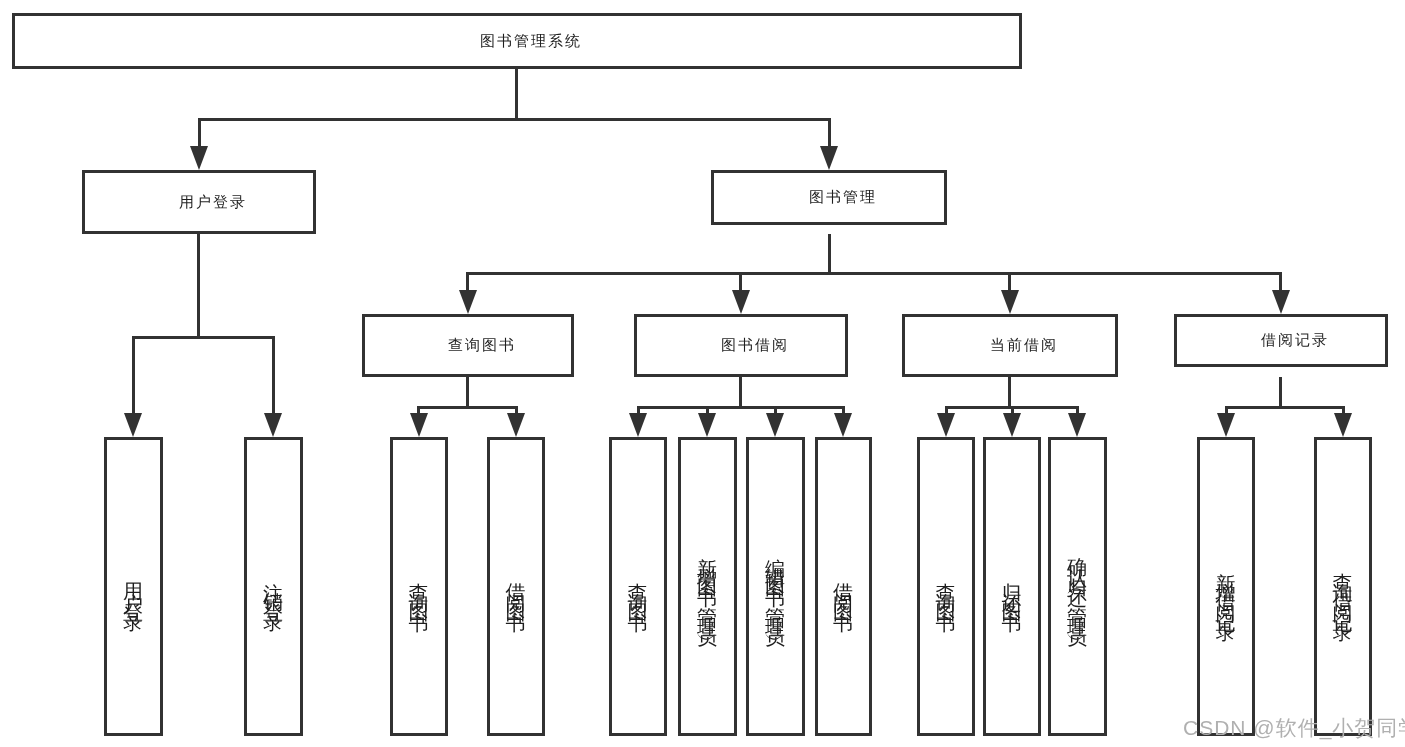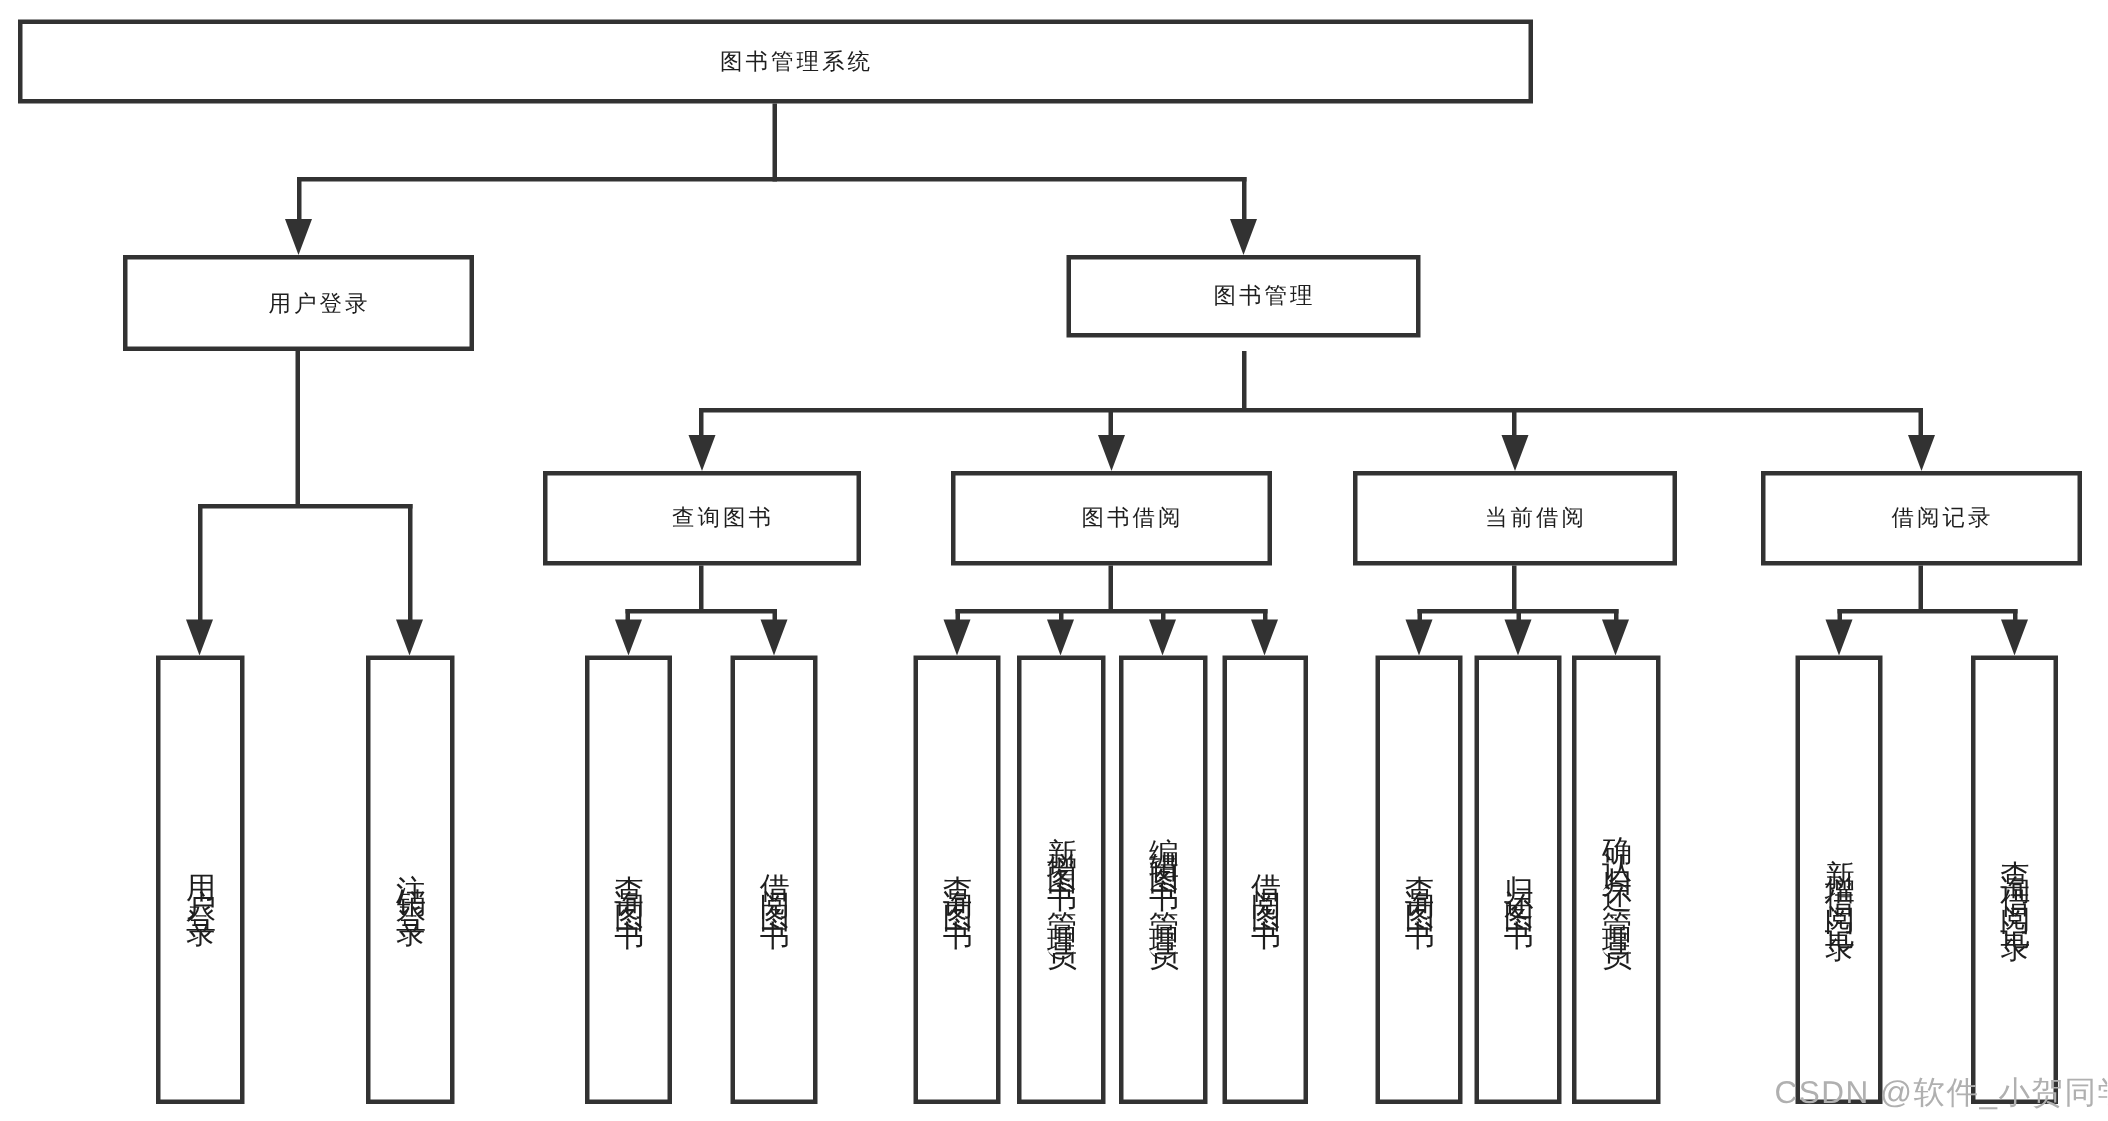--- a/index.html
+++ b/index.html
@@ -93,21 +93,21 @@
 
   <div class="box hbox" style="left:362px; top:314px; width:212px; height:63px;">
     <span>查询图书</span>
   </div>
   <div class="box hbox" style="left:634px; top:314px; width:214px; height:63px;justify-content:center;">
     <span>图书借阅</span>
   </div>
   <div class="box hbox" style="left:902px; top:314px; width:216px; height:63px;">
     <span>当前借阅</span>
   </div>
-  <div class="box hbox" style="left:1174px; top:314px; width:214px; height:63px;">
+  <div class="box hbox" style="left:1174px; top:314px; width:214px; height:53px;">
     <span>借阅记录</span>
   </div>
 
   <div class="vline" style="left:466px; top:377px; height:31px;"></div>
   <div class="hline" style="left:417px; top:406px; width:101px;"></div>
   <div class="vline" style="left:417px; top:406px; height:10px;"></div>
   <div class="arr" style="left:410px; top:413px;"></div>
   <div class="vline" style="left:515px; top:406px; height:10px;"></div>
   <div class="arr" style="left:507px; top:413px;"></div>
 

